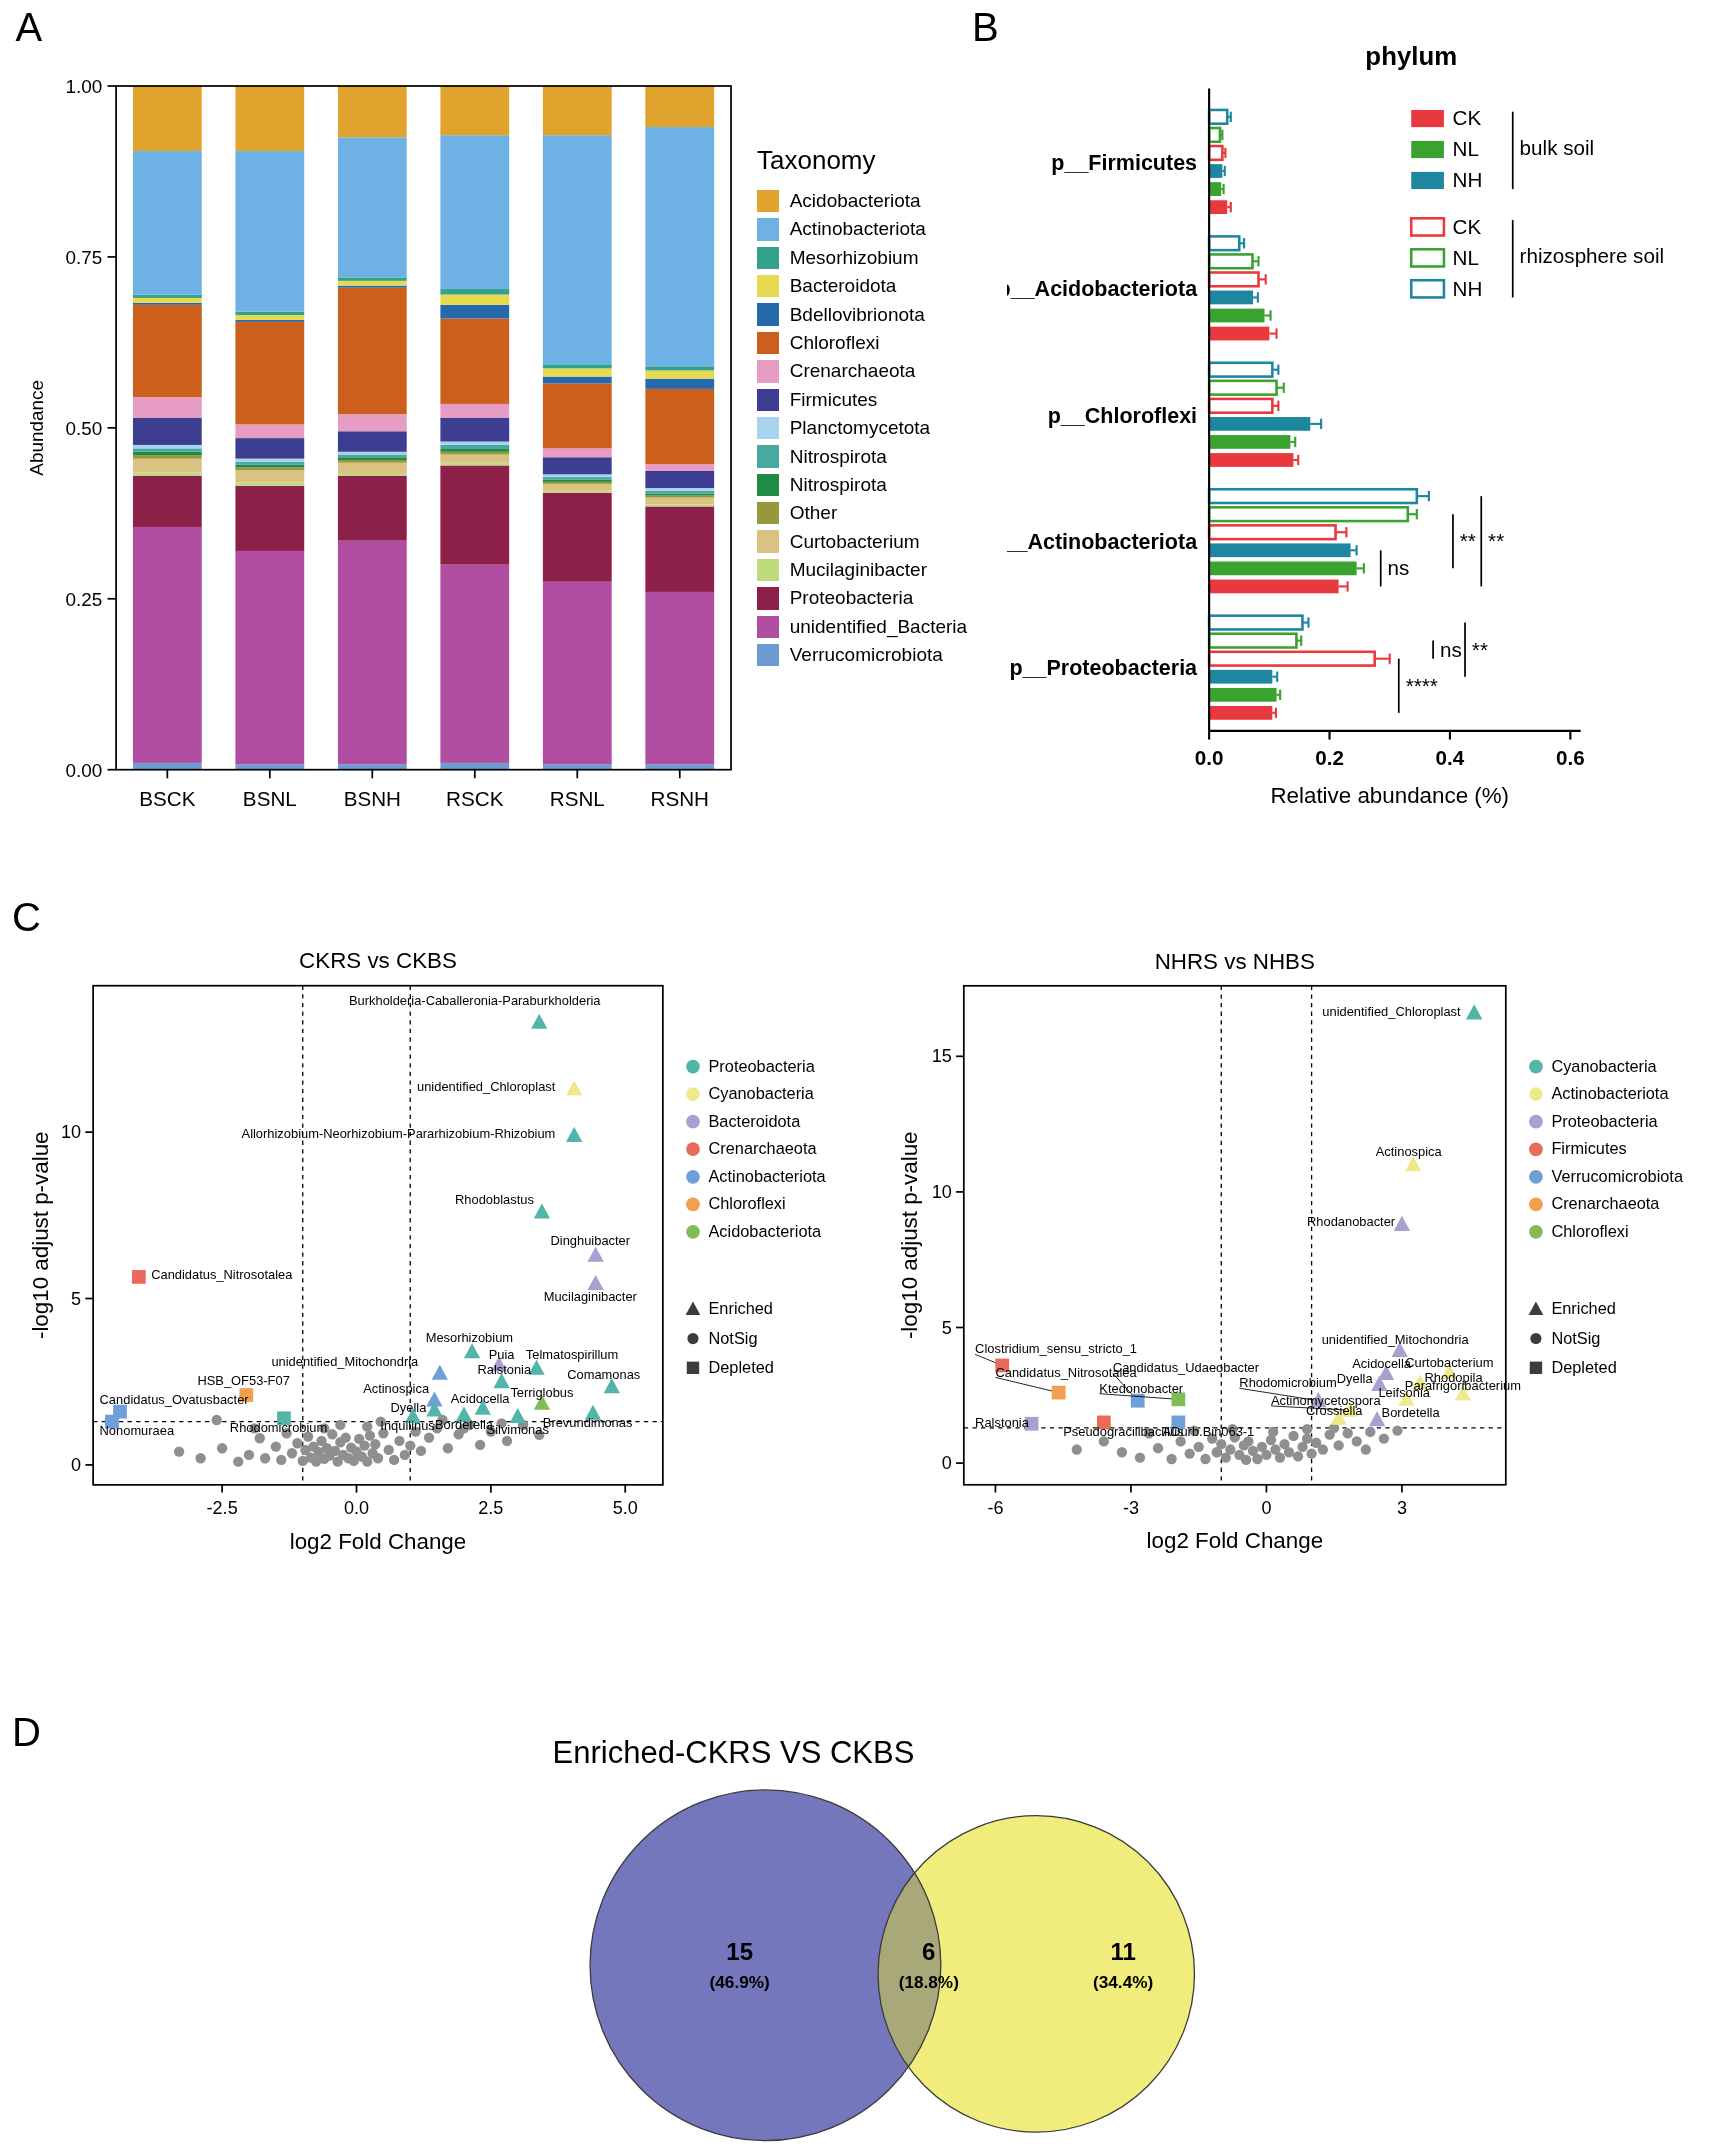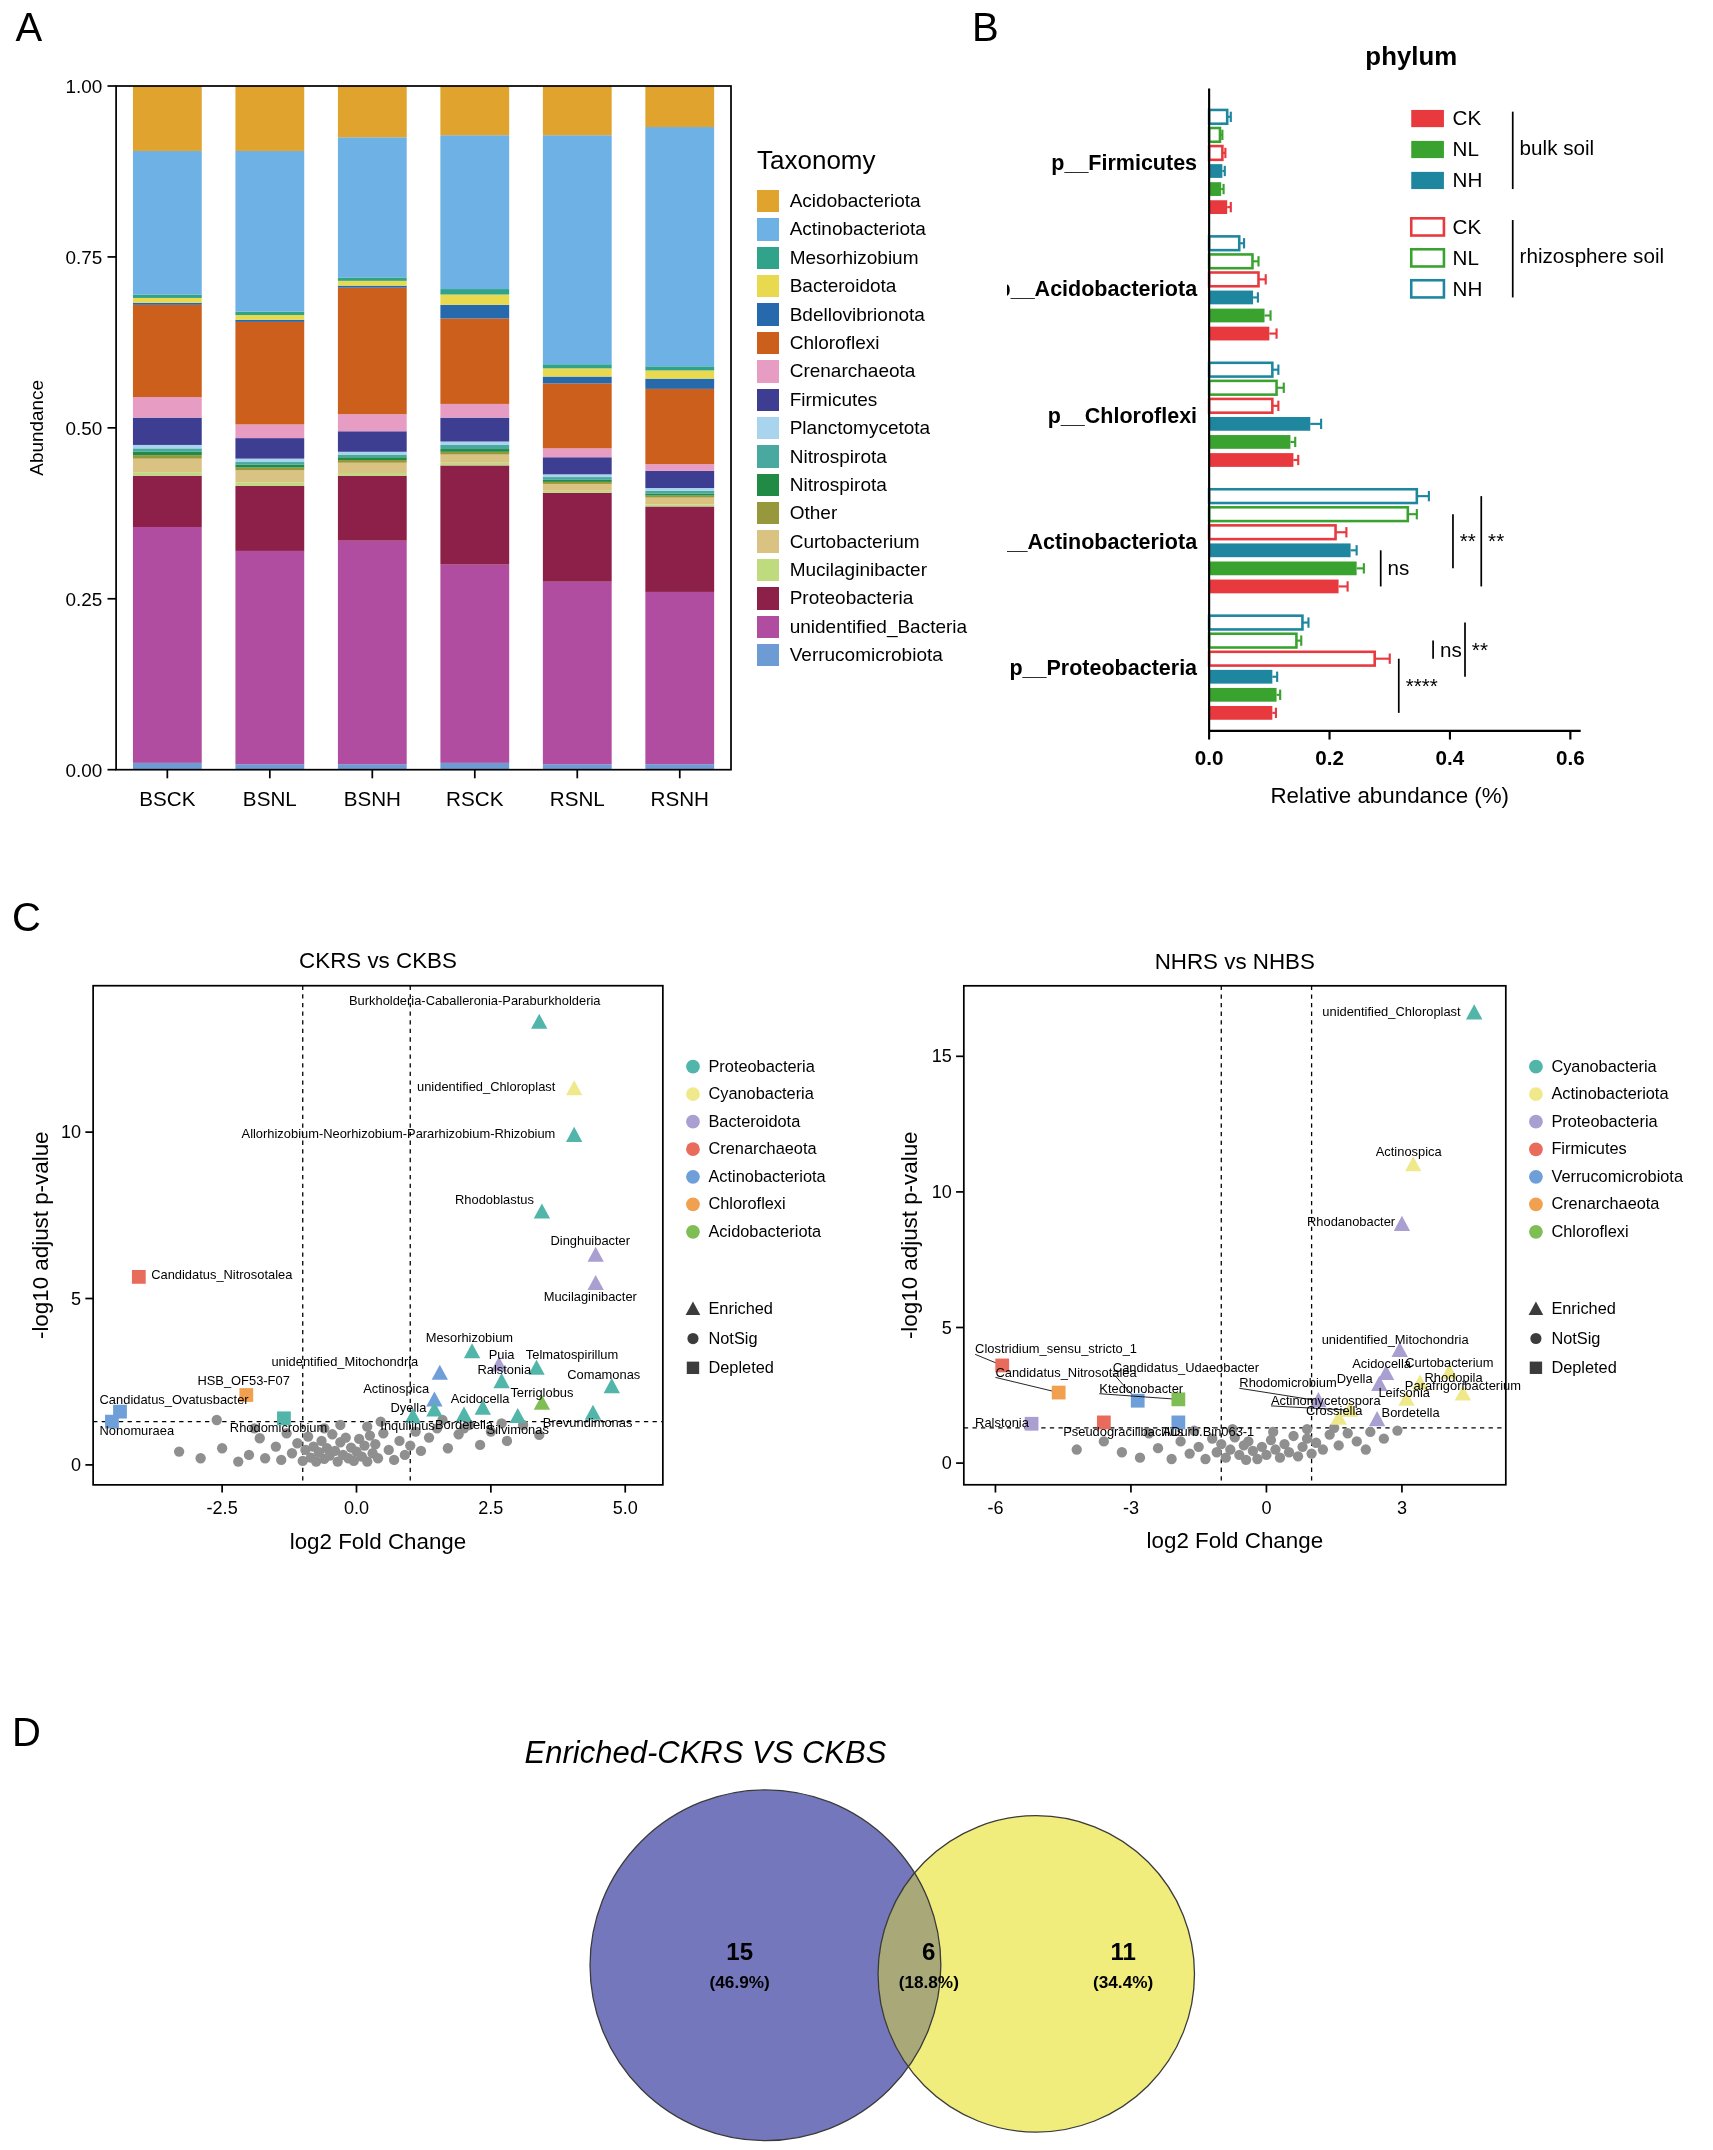--- a/index.html
+++ b/index.html
@@ -666,21 +666,21 @@
       <circle cx="745" cy="346" r="8" fill="#7FBE55"></circle>
       <text x="763" y="352" font-size="19" text-anchor="start">Chloroflexi</text>
       <path d="M 745 427 L 753.55 442.75 L 736.45 442.75 Z" fill="#3c3c3c"></path>
       <text x="763" y="442" font-size="19" text-anchor="start">Enriched</text>
       <circle cx="745" cy="470" r="6.4799999999999995" fill="#3c3c3c"></circle>
       <text x="763" y="476" font-size="19" text-anchor="start">NotSig</text>
       <rect x="737.8" y="496.8" width="14.4" height="14.4" fill="#3c3c3c"></rect>
       <text x="763" y="510" font-size="19" text-anchor="start">Depleted</text>
     </svg>
 
-  <div class="venn-label" style="left:396px;top:1735px;width:619px;font-style:italic;">Enriched-CKRS VS CKBS</div>
+  <div class="venn-label" style="left:424px;top:1735px;width:619px;">Enriched-CKRS VS CKBS</div>
 
   <svg id="venn" class="chart-svg" style="left:430px;top:1783px;" width="946" height="368" viewBox="0 0 1100 428">
       <defs>
         <clipPath id="vclip">
           <circle cx="390" cy="212" r="204"></circle>
         </clipPath>
       </defs>
       <circle cx="390" cy="212" r="204" fill="#7477BB"></circle>
       <circle cx="705" cy="222" r="184" fill="#F0ED7C"></circle>
       <circle cx="705" cy="222" r="184" fill="#A8A878" clip-path="url(#vclip)"></circle>

